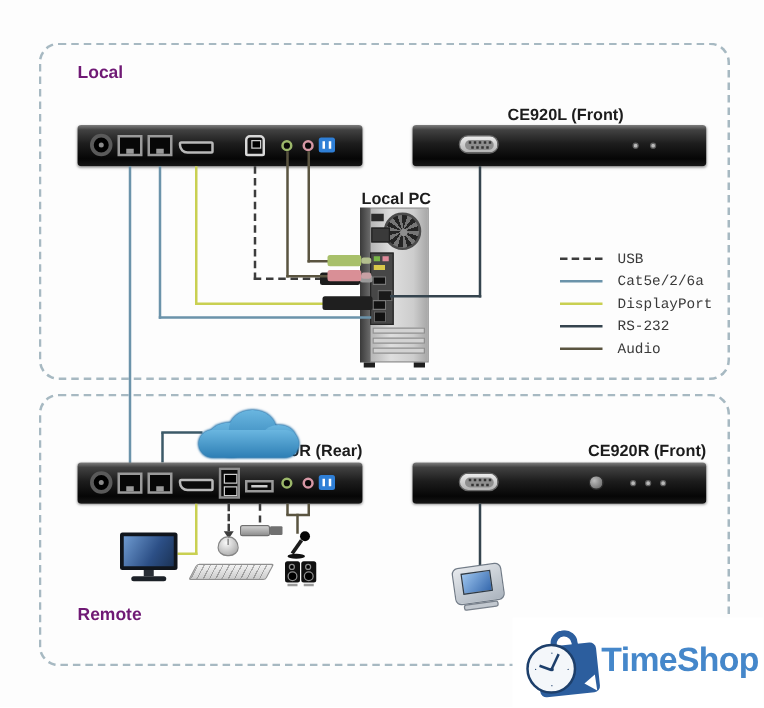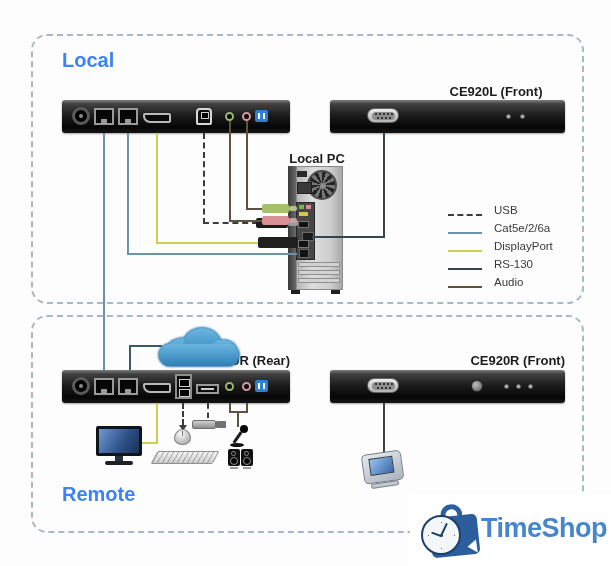--- a/index.html
+++ b/index.html
@@ -1,19 +1,19 @@
 <!DOCTYPE html>
 <html><head>
 <meta charset="utf-8">
 <style>
   html,body{margin:0;padding:0;background:#ffffff;}
   .canvas{position:relative;width:611px;height:566px;background:#fdfdfd;overflow:hidden;
           font-family:"Liberation Sans",sans-serif;}
   .dbox{position:absolute;border:2px dashed #a7b9c2;border-radius:16px;background:transparent;}
-  .zone-label{position:absolute;font-size:20px;font-weight:bold;color:#3b82f6;
+  .zone-label{position:absolute;font-size:14px;font-weight:bold;color:#701a75;
               text-shadow:1px 1px 0 #fff,-1px -1px 0 #fff,1px -1px 0 #fff,-1px 1px 0 #fff;}
   .dev-label{position:absolute;font-size:13px;font-weight:600;color:#1c1c1c;}
   .bar{position:absolute;height:33px;border-radius:3px;
        background:linear-gradient(180deg,#7e7e7e 0,#414141 12%,#1d1d1d 45%,#060606 82%,#161616 100%);
        box-shadow:0 1px 2px rgba(0,0,0,.35);}
   
   .p{position:absolute;}
   .power{width:18px;height:18px;border-radius:50%;background:#000;border:3px solid #5a5a5a;box-sizing:border-box;}
   .power:after{content:"";position:absolute;left:4px;top:4px;width:4px;height:4px;border-radius:50%;background:#8a8a8a;}
   .rj45{width:20px;height:17px;background:#9a9a9a;box-sizing:border-box;}
@@ -40,21 +40,21 @@
   .pushbtn{width:12px;height:12px;border-radius:50%;border:1px solid #2c2c2c;box-sizing:border-box;
        background:radial-gradient(circle at 35% 35%,#bdbdbd,#5d5d5d);}
   
   .v{position:absolute;width:2px;} .h{position:absolute;height:2px;}
   .vd{position:absolute;width:0;border-left:2px dashed #3c3c3c;}
   .hd{position:absolute;height:0;border-top:2px dashed #3c3c3c;}
   .c-cat5{background:#6b93aa;} .c-dp{background:#c9d052;} .c-rs{background:#35444e;}
   .c-aud{background:#5a5440;} .c-lan{background:#3c5a68;}
   
   .legend{position:absolute;left:448px;top:198px;}
-  .lrow{height:18px;display:flex;align-items:flex-end;}
+  .lrow{height:18px;display:flex;align-items:center;font-family:Liberation Mono, monospace;}
   .lswatch{display:inline-block;width:34px;height:0;}
   .llabel{margin-left:12px;font-size:11.5px;color:#3a3a3a;}
   
   .pc-strip{position:absolute;left:288px;top:166px;width:8px;height:124px;
        background:linear-gradient(90deg,#3a3a3a,#6a6a6a);}
   .pc-body{position:absolute;left:296px;top:166px;width:47px;height:124px;border:1px solid #8a8a8a;box-sizing:border-box;
        background:linear-gradient(90deg,#b7b7b7,#dedede 35%,#cdcdcd 75%,#a8a8a8);}
   .pc-fan{position:absolute;left:307px;top:170px;width:30px;height:30px;border-radius:50%;border:2px solid #4c4c4c;box-sizing:border-box;
        background:repeating-conic-gradient(#242424 0 18deg,#767676 18deg 36deg);}
   .pc-fan:after{content:"";position:absolute;left:11px;top:11px;width:6px;height:6px;border-radius:50%;background:#8d8d8d;}
@@ -126,21 +126,21 @@
 <body>
 
 <div class="canvas">
 
   <div class="dbox" style="left:31px;top:34px;width:549px;height:266px;"></div>
   <div class="dbox" style="left:31px;top:315px;width:549px;height:214px;"></div>
 
   <div class="zone-label" style="left:62px;top:49px;">Local</div>
   <div class="zone-label" style="left:62px;top:483px;">Remote</div>
 
-  <div class="dev-label" style="left:421px;top:84px;width:150px;text-align:center;">CE920L (Front)</div>
+  <div class="dev-label" style="left:406px;top:84px;width:150px;text-align:left;">CE920L (Front)</div>
 
   <div class="bar" style="left:62px;top:100px;width:228px;"></div>
   <div class="p power" style="left:72px;top:107px;"></div>
   <div class="p rj45" style="left:94px;top:108px;"></div>
   <div class="p rj45" style="left:118px;top:108px;"></div>
   <div class="p dp" style="left:143px;top:113px;"></div>
   <div class="p usbb" style="left:196px;top:108px;"></div>
   <div class="p jack green" style="left:225px;top:112px;"></div>
   <div class="p jack pink" style="left:242px;top:112px;"></div>
   <div class="p bluetag" style="left:255px;top:110px;"></div>
@@ -201,21 +201,21 @@
     <div class="lrow">
       <span class="lswatch" style="border-top: 2px solid rgb(107, 147, 170);"></span>
       <span class="llabel">Cat5e/2/6a</span>
       </div>
     <div class="lrow">
       <span class="lswatch" style="border-top: 2px solid rgb(201, 208, 82);"></span>
       <span class="llabel">DisplayPort</span>
       </div>
     <div class="lrow">
       <span class="lswatch" style="border-top: 2px solid rgb(53, 68, 78);"></span>
-      <span class="llabel">RS-130</span>
+      <span class="llabel">RS-232</span>
       </div>
     <div class="lrow">
       <span class="lswatch" style="border-top: 2px solid rgb(90, 84, 64);"></span>
       <span class="llabel">Audio</span>
       </div>
   </div>
 
   <div class="dev-label" style="left:140px;top:353px;width:150px;text-align:right;">CE920R (Rear)</div>
   <div class="dev-label" style="left:415px;top:353px;width:150px;text-align:right;">CE920R (Front)</div>
 

